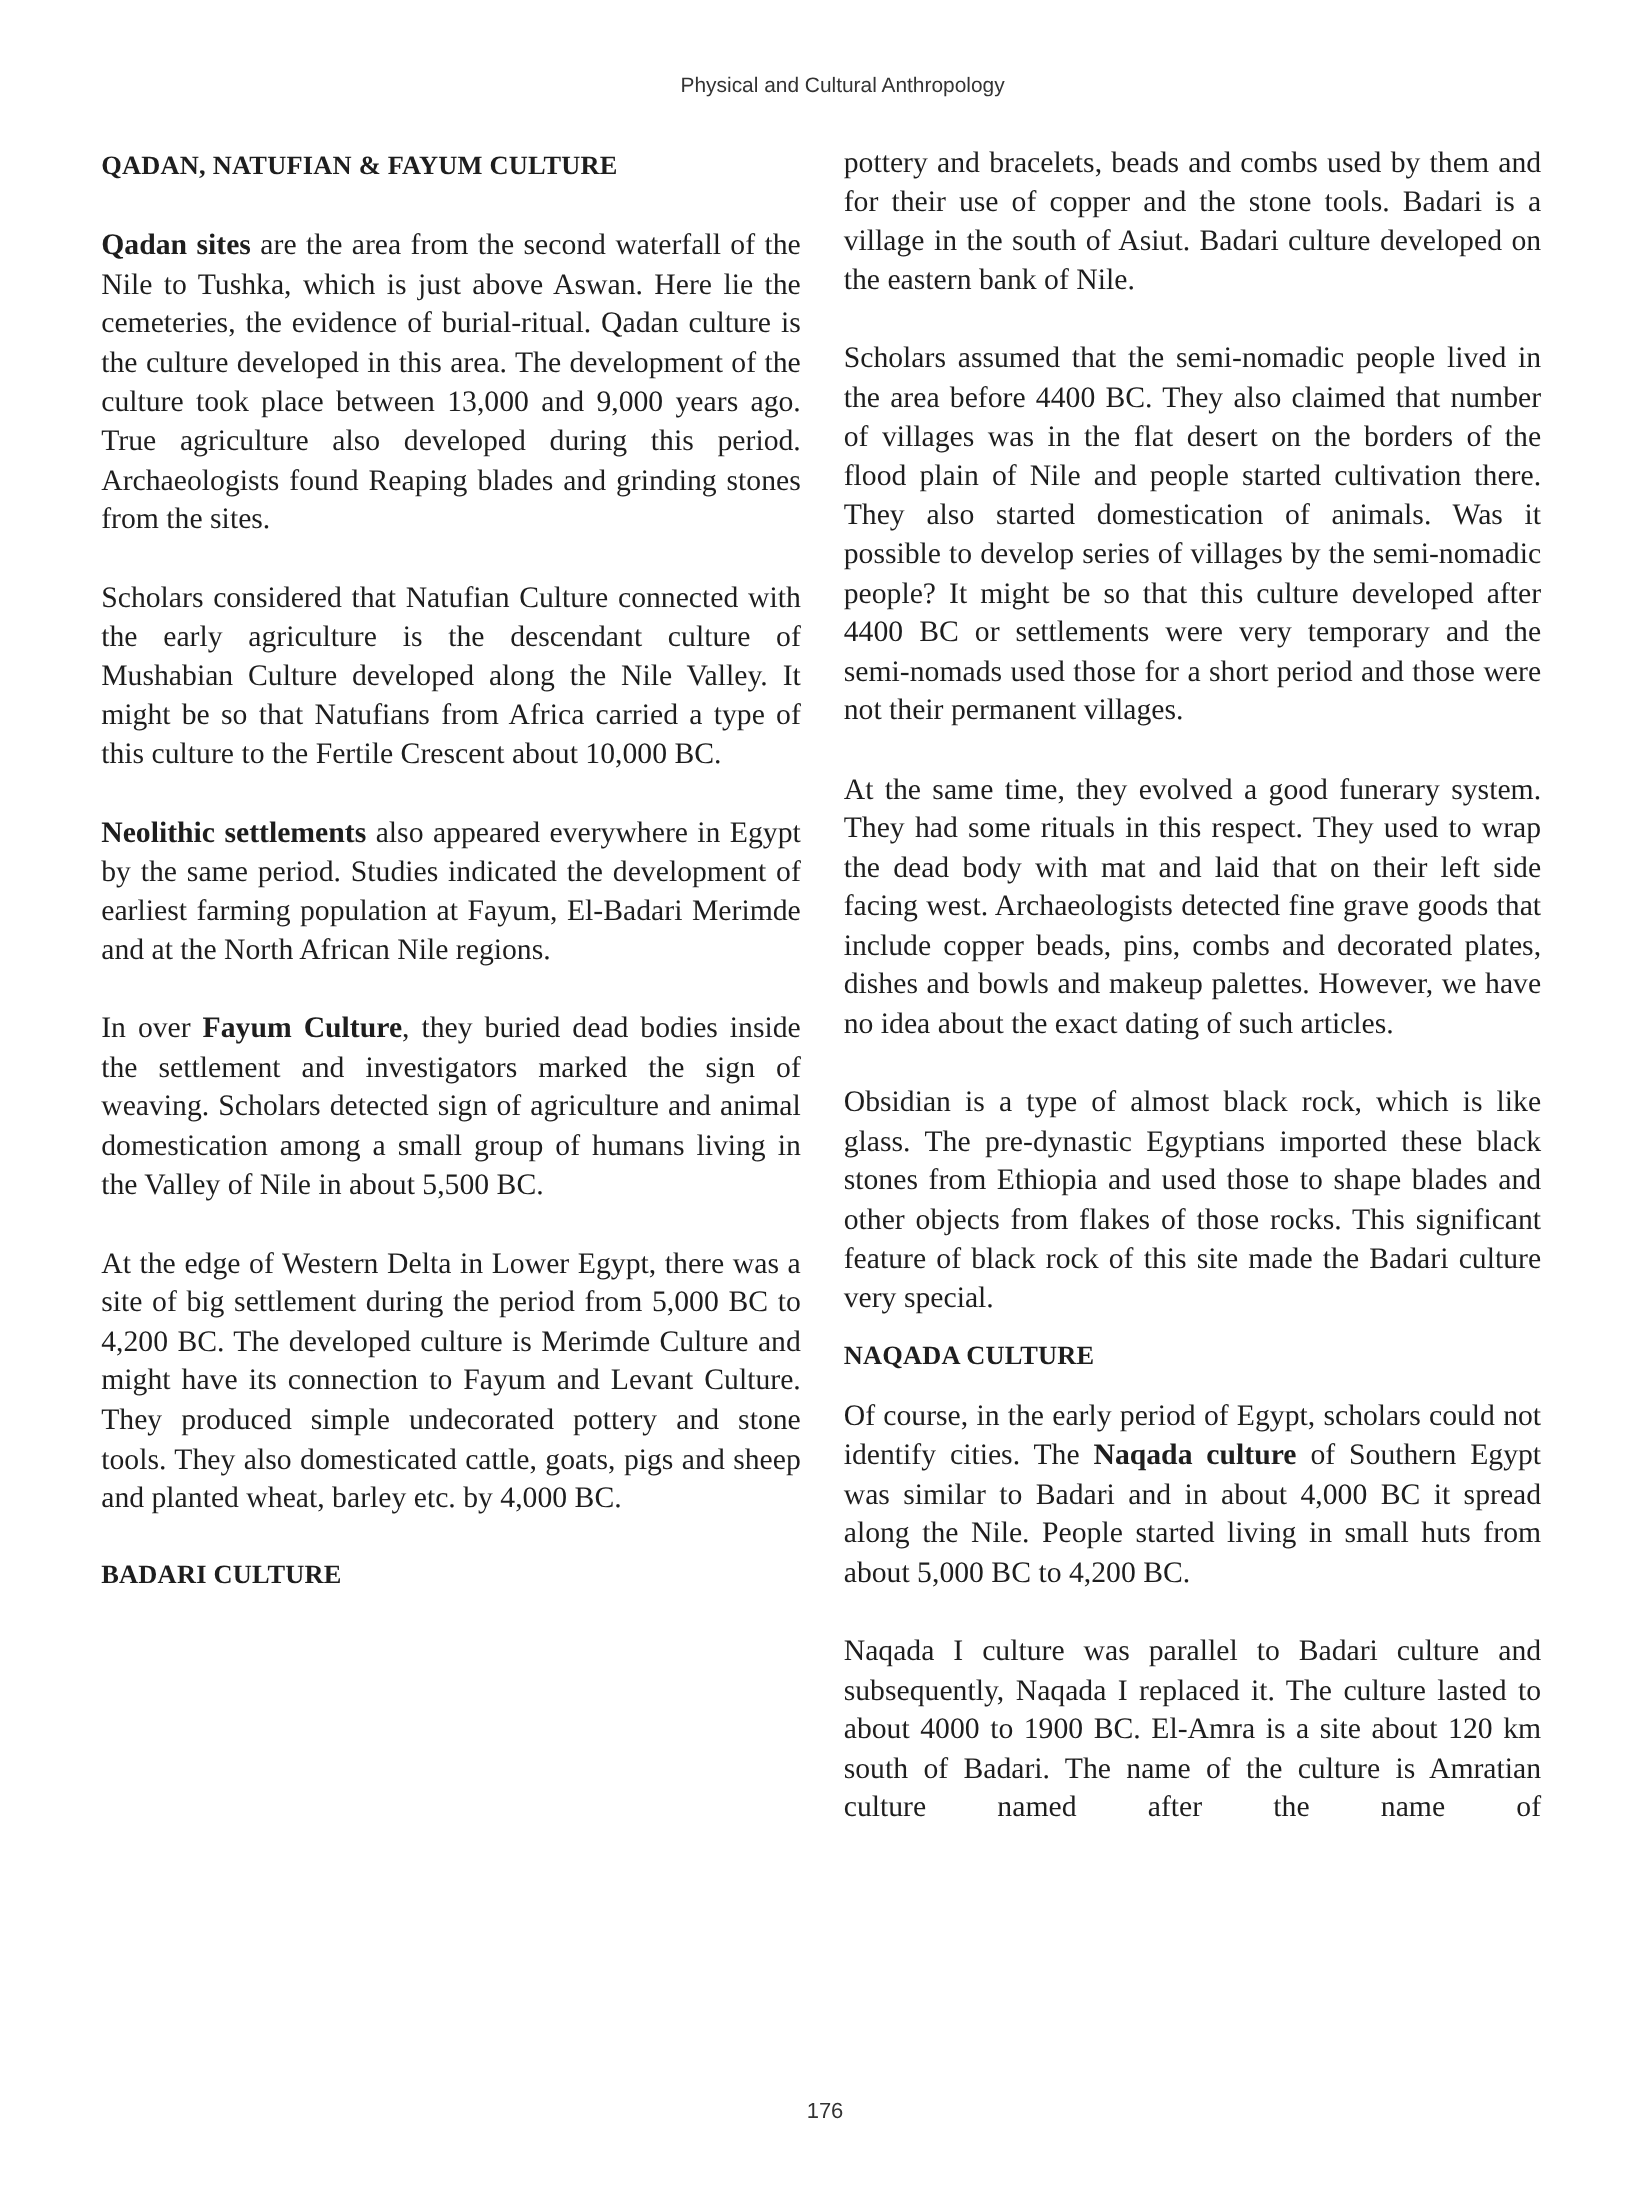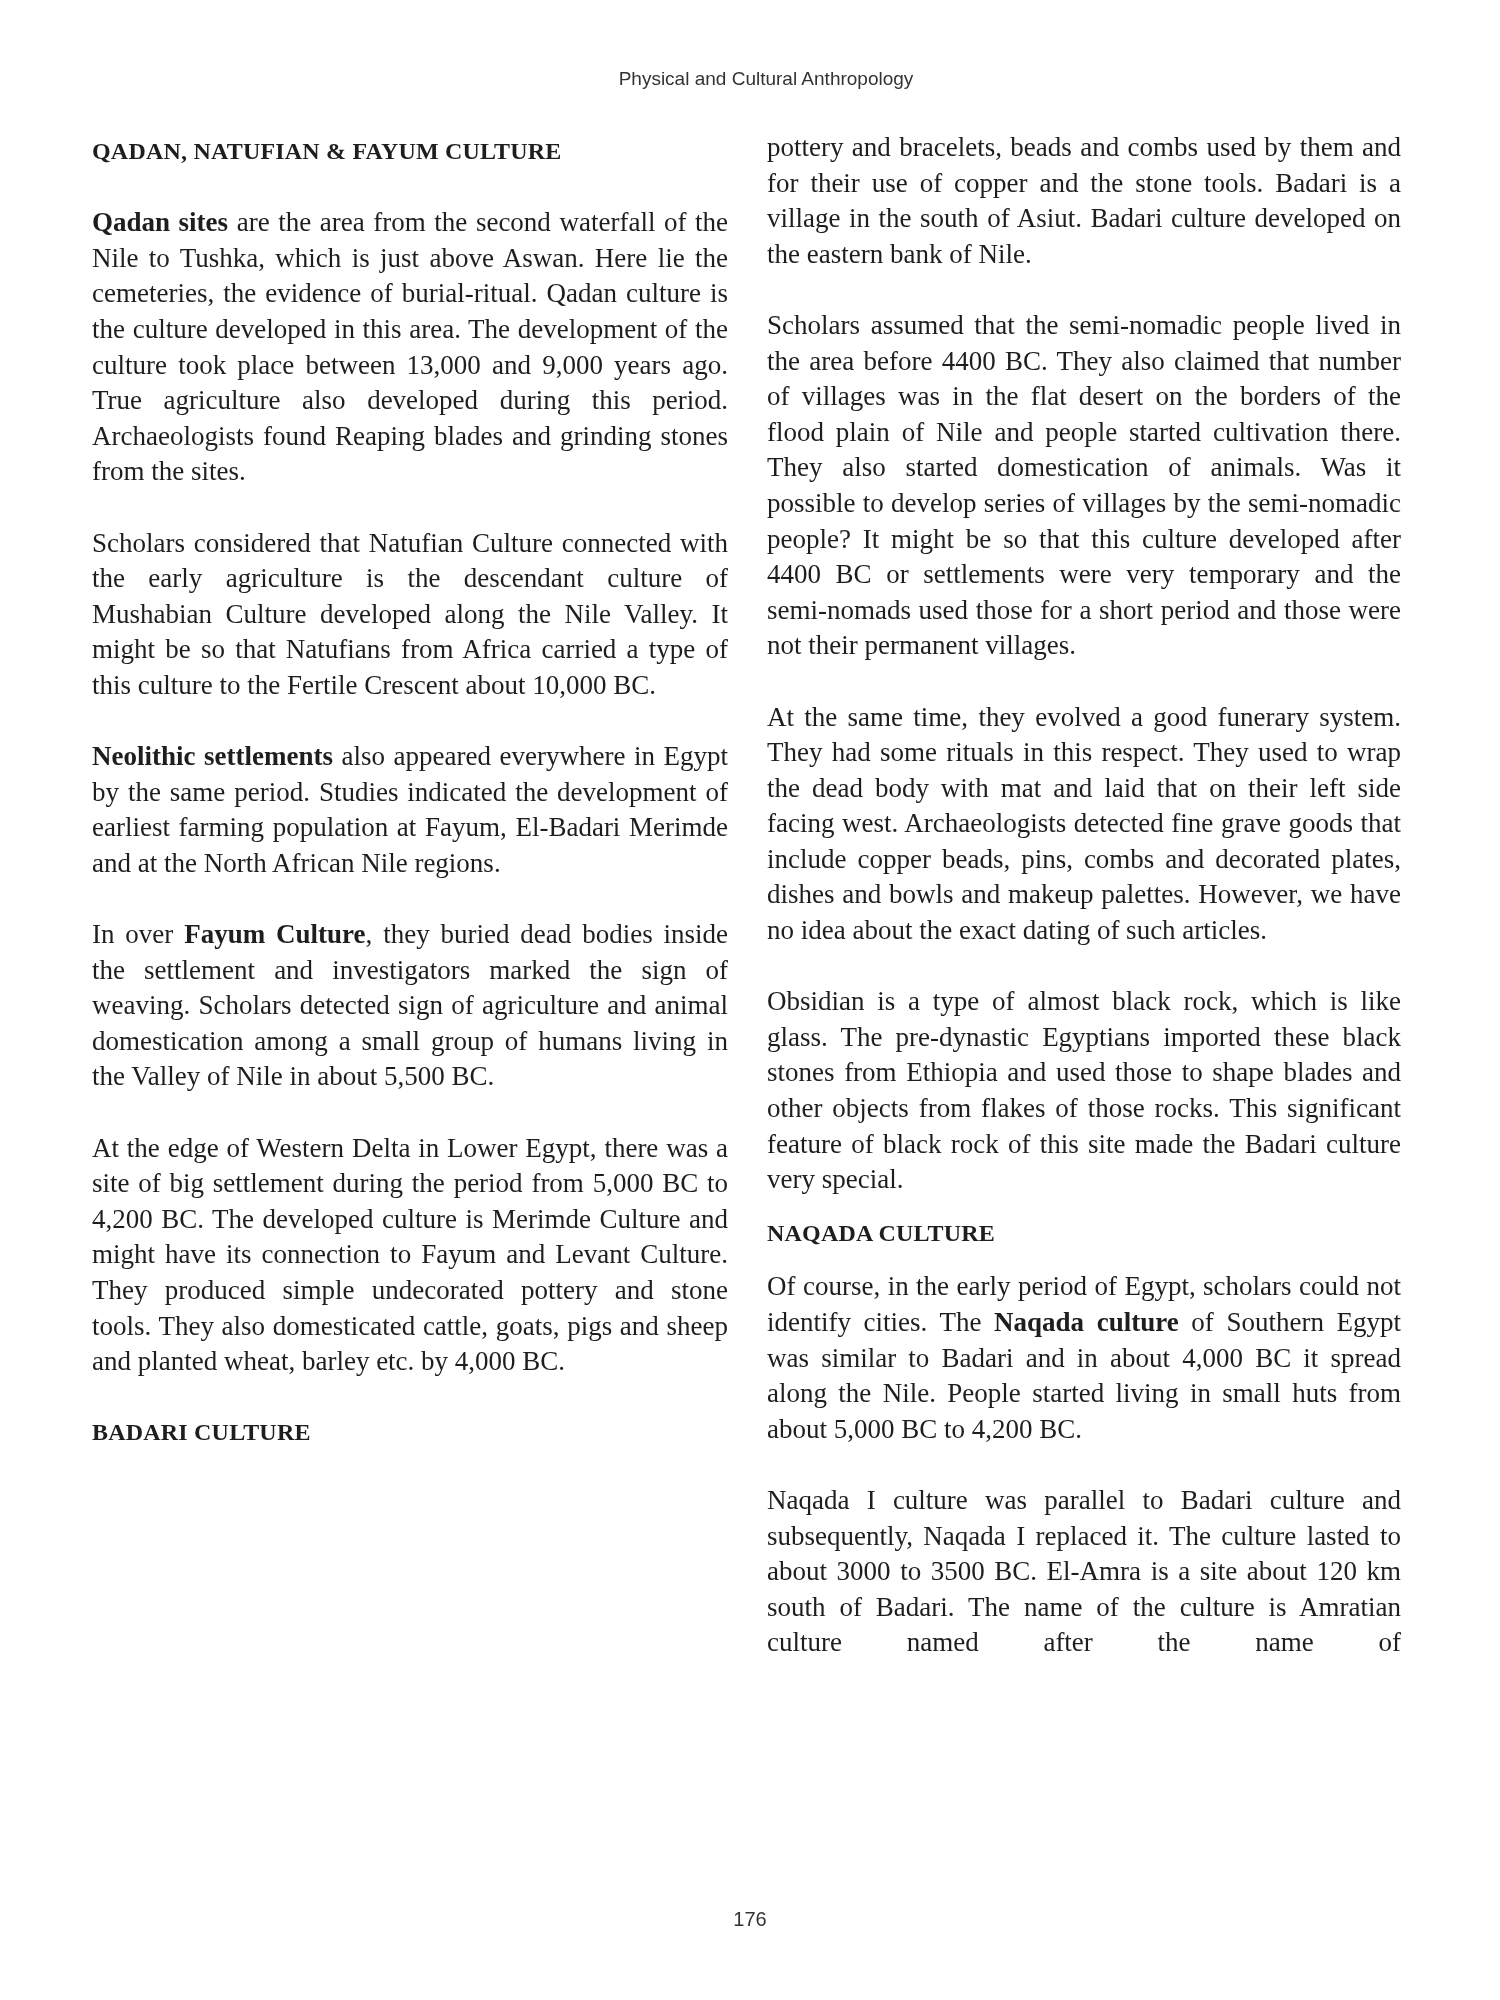--- a/index.html
+++ b/index.html
@@ -45,16 +45,16 @@
   <h2>BADARI CULTURE</h2>
 </div>
 
 <div class="col right">
   <p>pottery and bracelets, beads and combs used by them and for their use of copper and the stone tools. Badari is a village in the south of Asiut. Badari culture developed on the eastern bank of Nile.</p>
   <p>Scholars assumed that the semi-nomadic people lived in the area before 4400 BC. They also claimed that number of villages was in the flat desert on the borders of the flood plain of Nile and people started cultivation there. They also started domestication of animals. Was it possible to develop series of villages by the semi-nomadic people? It might be so that this culture developed after 4400 BC or settlements were very temporary and the semi-nomads used those for a short period and those were not their permanent villages.</p>
   <p>At the same time, they evolved a good funerary system. They had some rituals in this respect. They used to wrap the dead body with mat and laid that on their left side facing west. Archaeologists detected fine grave goods that include copper beads, pins, combs and decorated plates, dishes and bowls and makeup palettes. However, we have no idea about the exact dating of such articles.</p>
   <p style="margin-bottom: 18px;">Obsidian is a type of almost black rock, which is like glass. The pre-dynastic Egyptians imported these black stones from Ethiopia and used those to shape blades and other objects from flakes of those rocks. This significant feature of black rock of this site made the Badari culture very special.</p>
   <h2 style="margin-bottom: 18px;">NAQADA CULTURE</h2>
   <p><span>Of course, in the early period of Egypt, scholars could not identify cities. The </span><b>Naqada culture</b><span> of Southern Egypt was similar to Badari and in about 4,000 BC it spread along the Nile. People started living in small huts from about 5,000 BC to 4,200 BC.</span></p>
-  <p style="text-align-last: justify;">Naqada I culture was parallel to Badari culture and subsequently, Naqada I replaced it. The culture lasted to about 3000 to 3500 BC. El-Amra is a site about 120 km south of Badari. The name of the culture is Amratian culture named after the name of</p>
+  <p style="text-align-last: justify;">Naqada I culture was parallel to Badari culture and subsequently, Naqada I replaced it. The culture lasted to about 4000 to 1900 BC. El-Amra is a site about 120 km south of Badari. The name of the culture is Amratian culture named after the name of</p>
 </div>
 
 <div class="page-number">176</div>
 
 </body></html>

